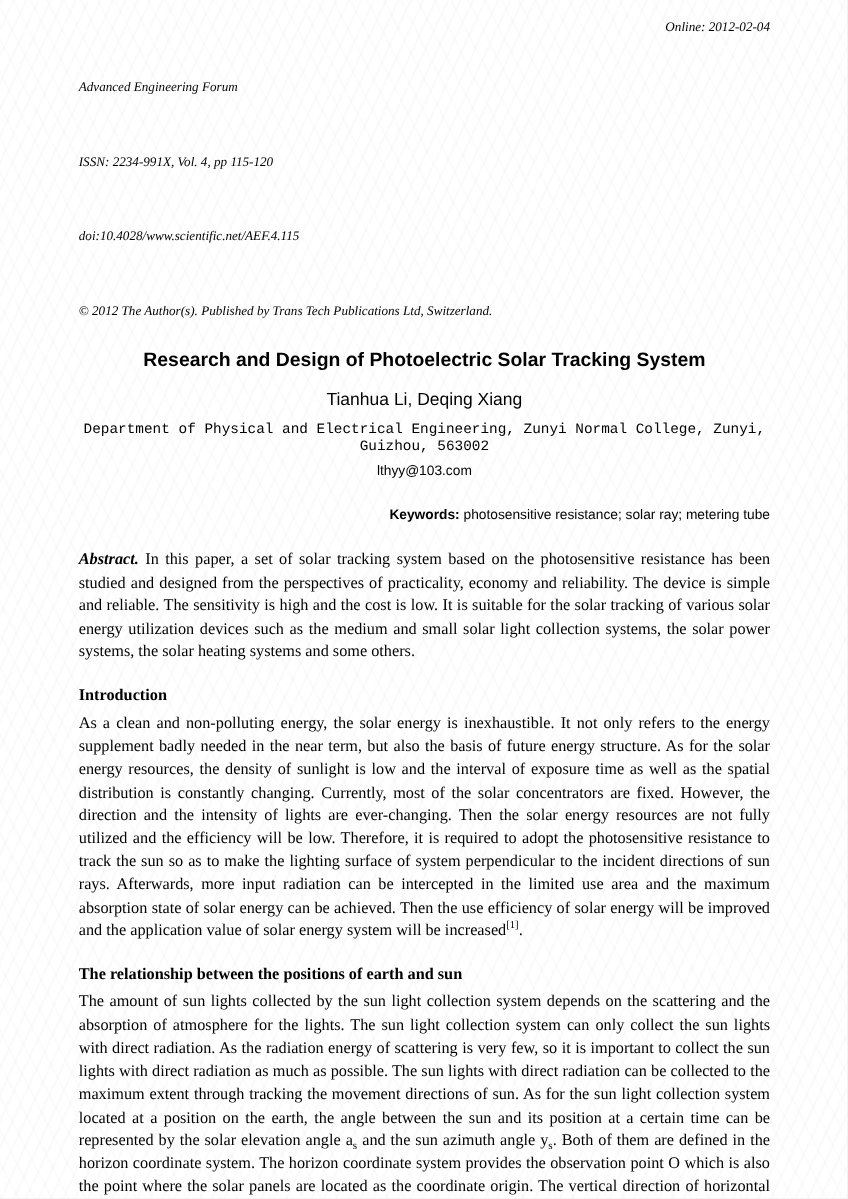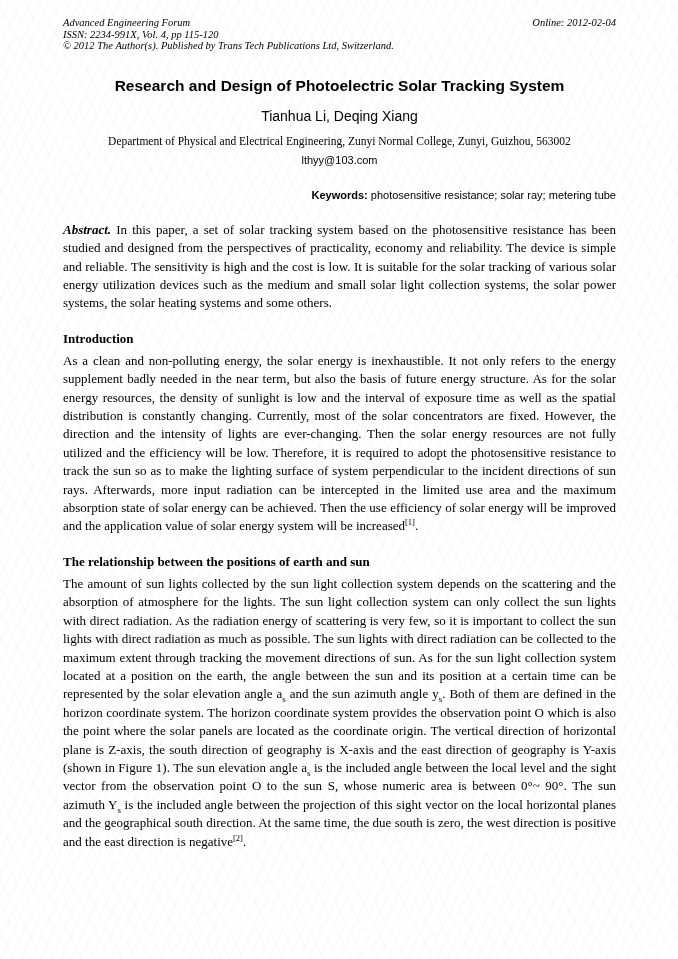--- a/index.html
+++ b/index.html
@@ -29,42 +29,42 @@
 
   .header {
     display: flex;
     justify-content: space-between;
     align-items: flex-start;
     font-family: "Liberation Serif", serif;
     font-style: italic;
     font-size: 10.5px;
     line-height: 11.6px;
   }
-  .header-left div { white-space: nowrap; }
+  .header-left div { white-space: nowrap; margin-top: 48px; }
   .header-right { white-space: nowrap; }
 
   .title {
     margin: 24px 0 0 0;
     text-align: center;
     font-family: "Liberation Sans", sans-serif;
     font-weight: bold;
     font-size: 15.5px;
     line-height: 19px;
   }
   .authors {
     margin-top: 13px;
     text-align: center;
     font-family: "Liberation Sans", sans-serif;
     font-size: 14px;
     line-height: 17px;
   }
   .affiliation {
     margin-top: 9px;
     text-align: center;
-    font-family: Liberation Serif, serif;
+    font-family: Liberation Mono, monospace;
     font-size: 11.5px;
     line-height: 14px;
   }
   .email {
     margin-top: 6px;
     text-align: center;
     font-family: "Liberation Sans", sans-serif;
     font-size: 11px;
     line-height: 13px;
   }
@@ -107,20 +107,21 @@
 </style>
 </head>
 <body>
 
 <div class="page">
 
   <div class="header">
     <div class="header-left">
       <div>Advanced Engineering Forum</div>
       <div>ISSN: 2234-991X, Vol. 4, pp 115-120</div>
+      <div>doi:10.4028/www.scientific.net/AEF.4.115</div>
       <div>© 2012 The Author(s). Published by Trans Tech Publications Ltd, Switzerland.</div>
     </div>
     <div class="header-right">Online: 2012-02-04</div>
   </div>
 
   <h1 class="title">Research and Design of Photoelectric Solar Tracking System</h1>
 
   <div class="authors">Tianhua Li, Deqing Xiang</div>
 
   <div class="affiliation">Department of Physical and Electrical Engineering, Zunyi Normal College, Zunyi, Guizhou, 563002</div>

